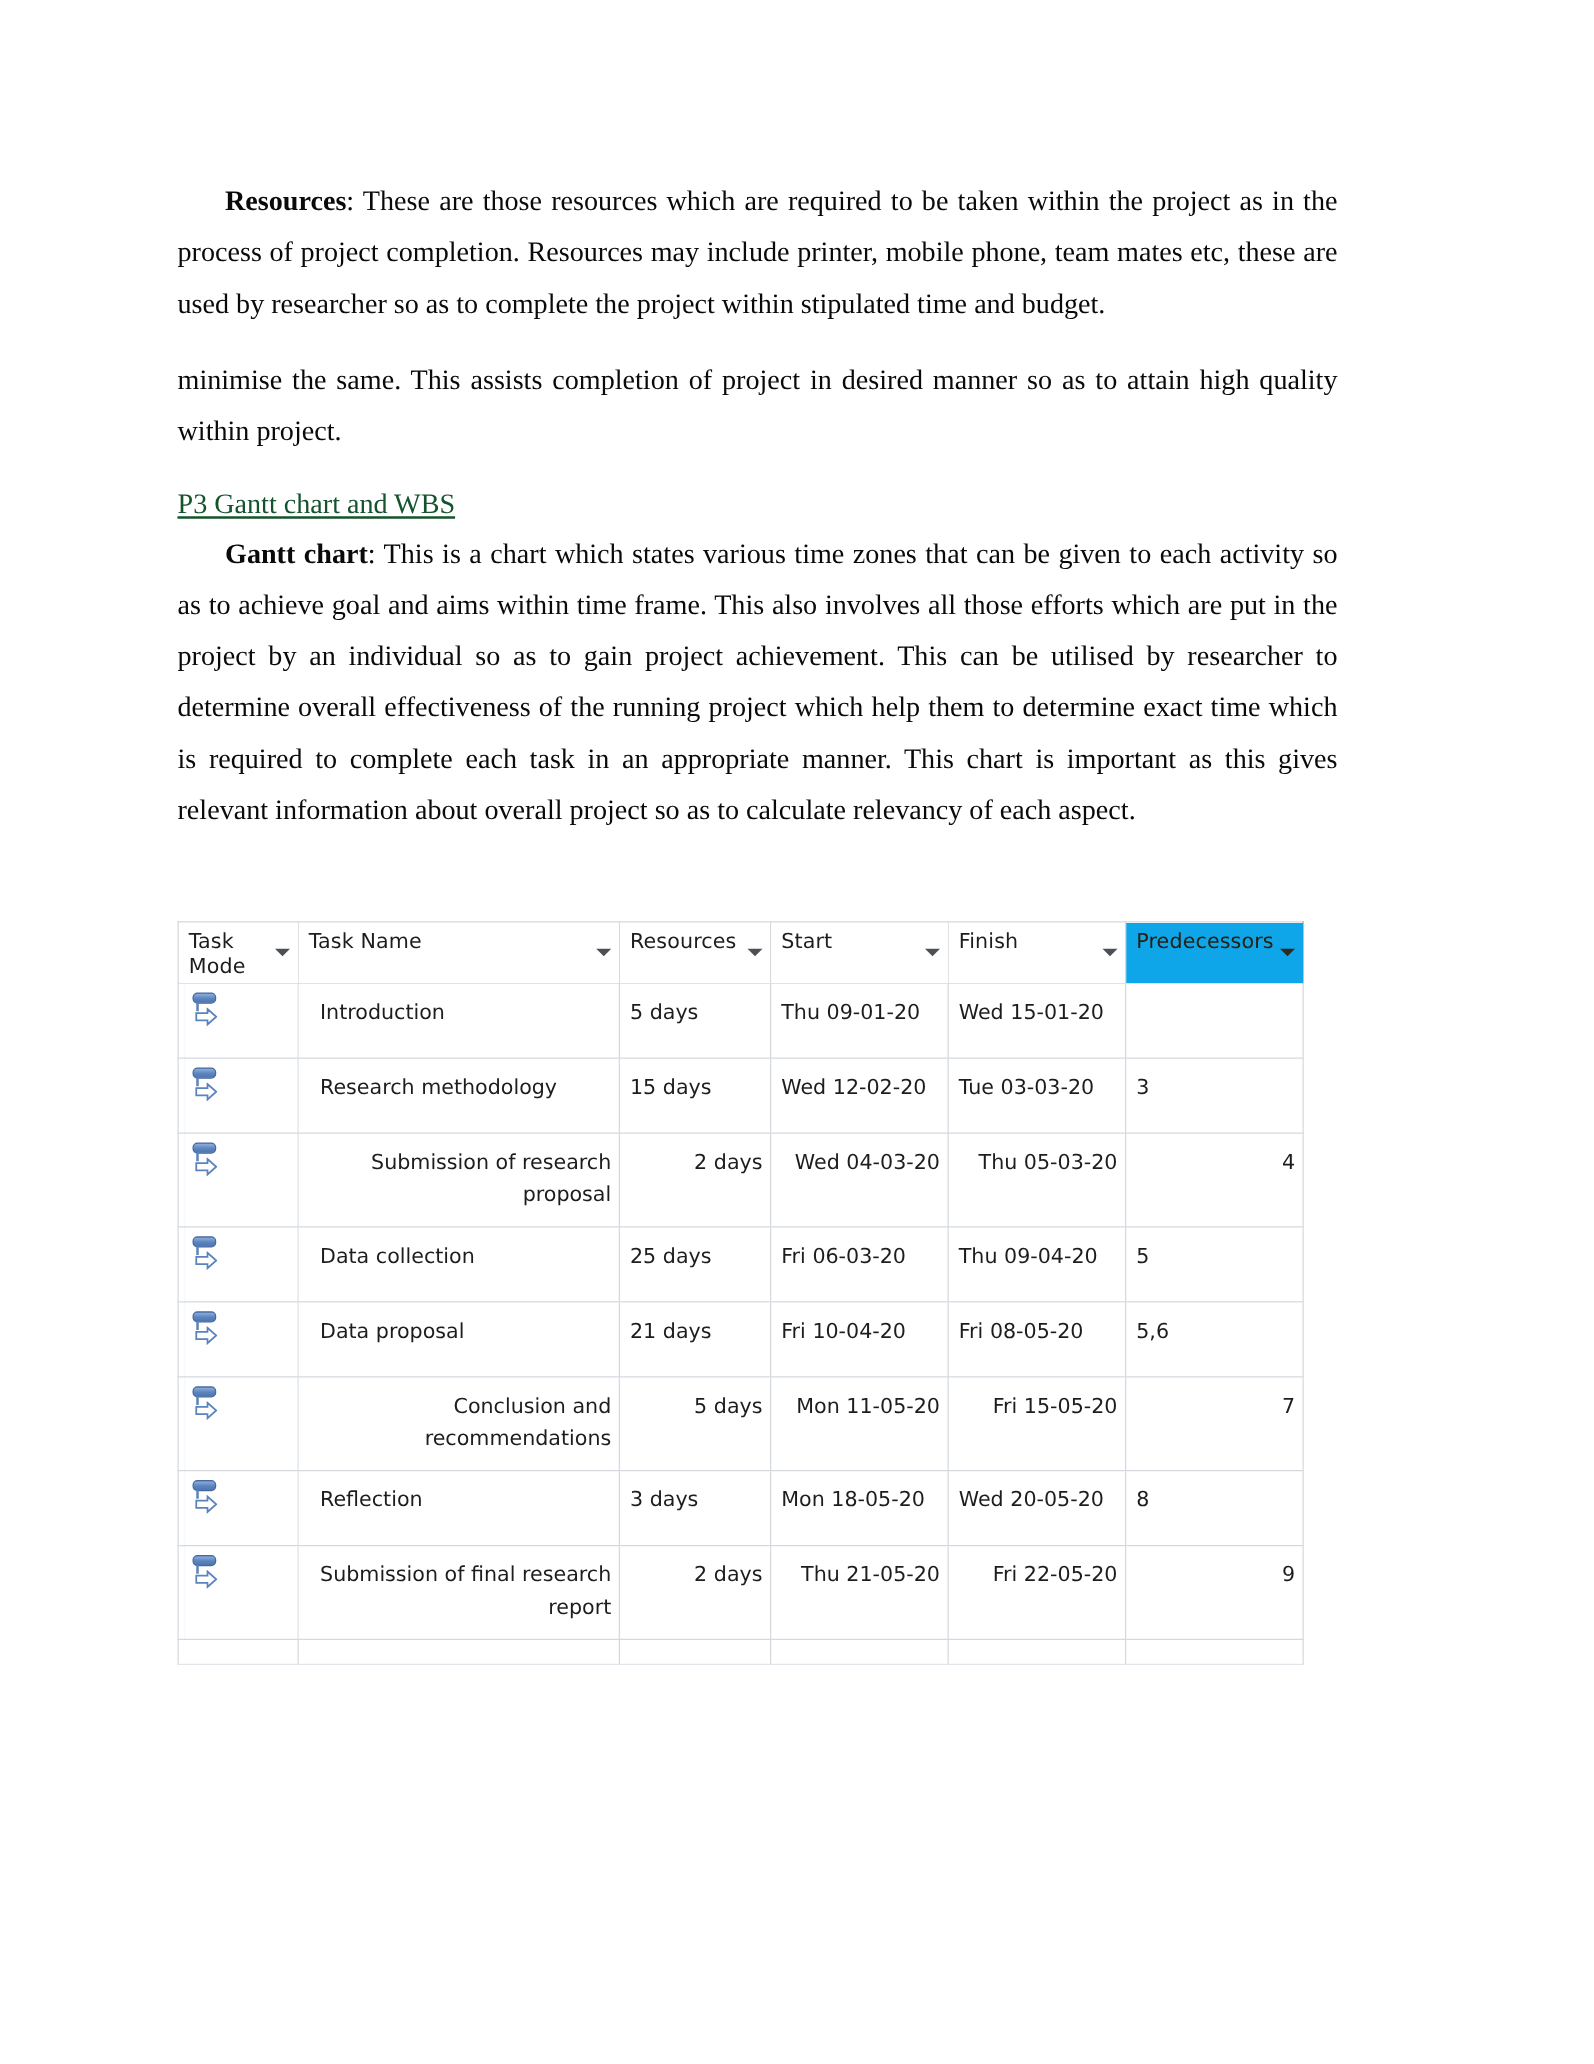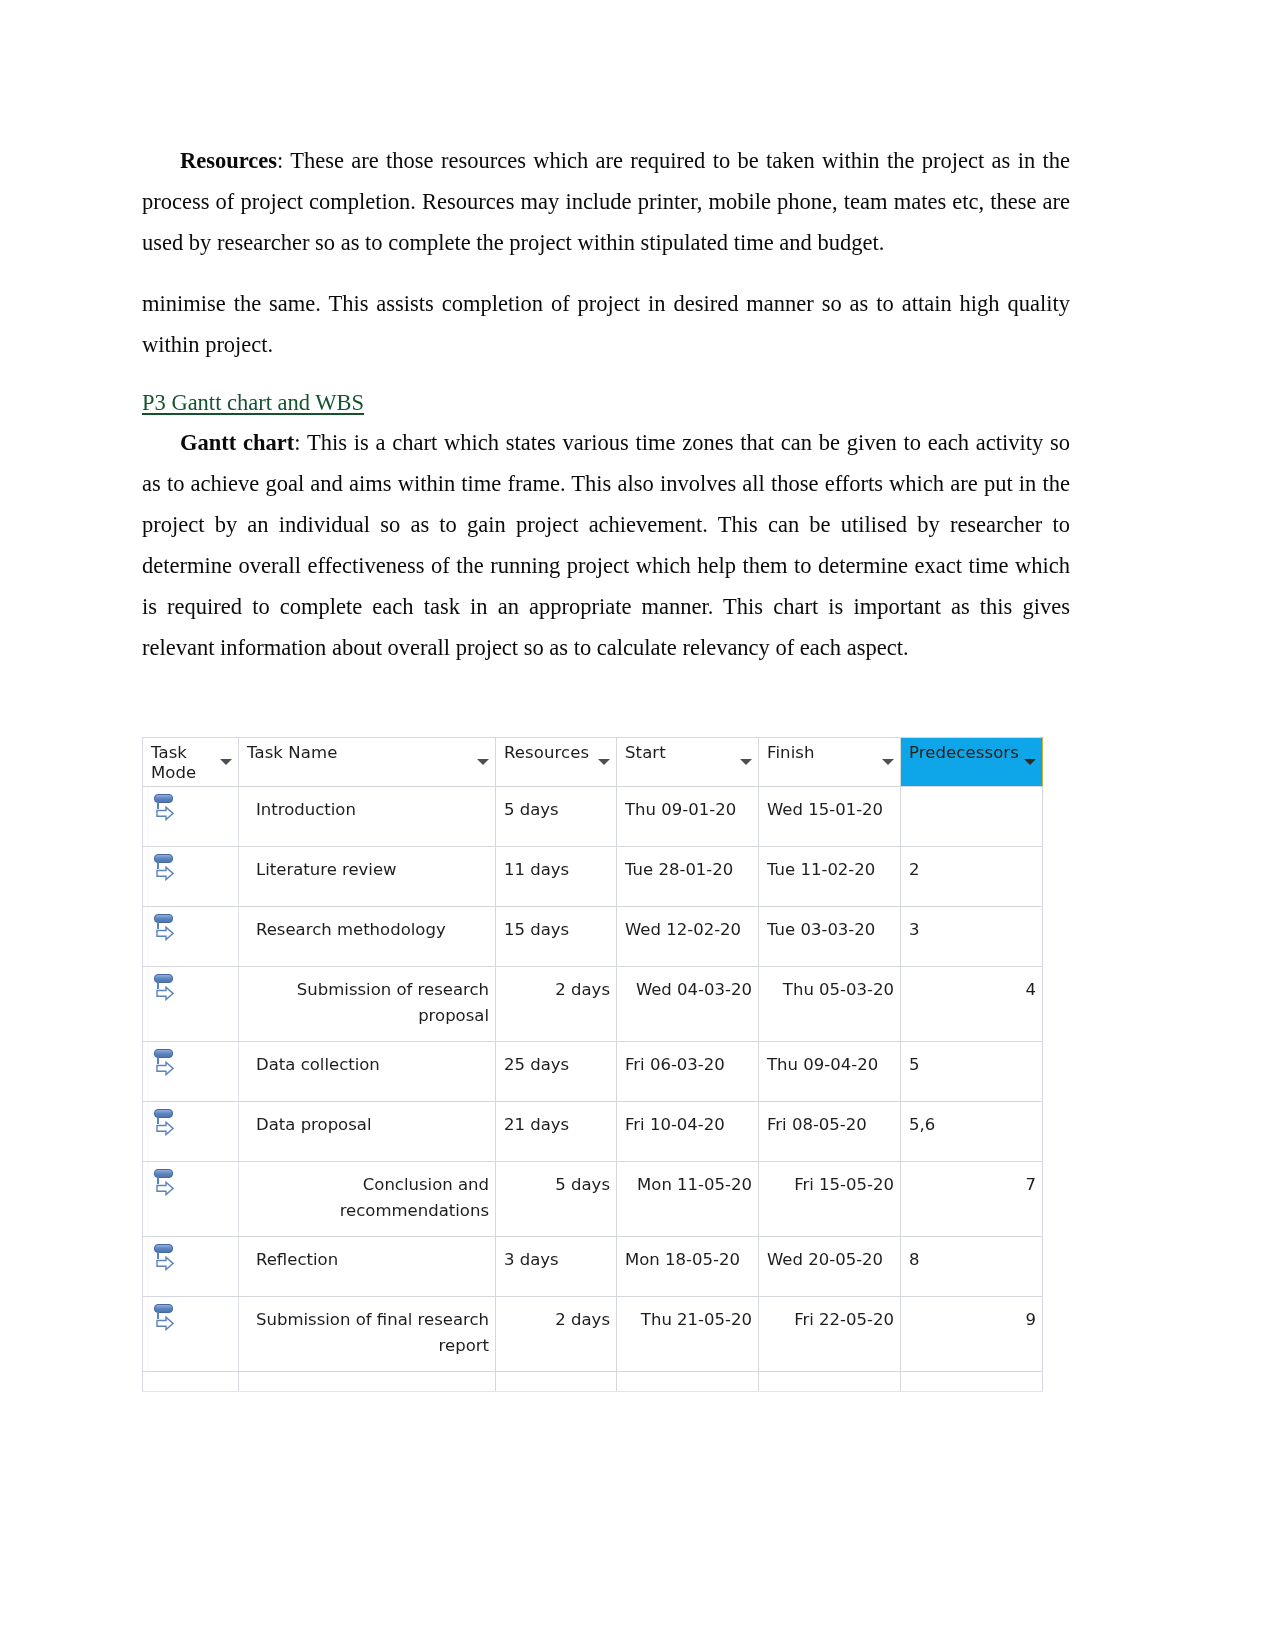--- a/index.html
+++ b/index.html
@@ -265,32 +265,20 @@
                 <svg width="18" height="15" viewBox="0 0 18 15">
                   <path d="M1 4.5 H10 V1.2 L17 7.4 L10 13.6 V10.3 H1 Z" fill="#ffffff" stroke="#5b83bd" stroke-width="1.4" stroke-linejoin="miter"></path>
                 </svg>
               </span></span></td>
           <td class="txt">Introduction</td>
           <td class="txt tight">5 days</td>
           <td class="txt tight">Thu 09-01-20</td>
           <td class="txt tight">Wed 15-01-20</td>
           <td class="txt tight"></td>
         </tr>
-        <tr class="r1">
-          <td class="mode-cell"><span class="mode-icon"><span class="bar"></span><span class="stem"></span><span class="arrow">
-                <svg width="18" height="15" viewBox="0 0 18 15">
-                  <path d="M1 4.5 H10 V1.2 L17 7.4 L10 13.6 V10.3 H1 Z" fill="#ffffff" stroke="#5b83bd" stroke-width="1.4" stroke-linejoin="miter"></path>
-                </svg>
-              </span></span></td>
-          <td class="txt">Literature review</td>
-          <td class="txt tight">11 days</td>
-          <td class="txt tight">Tue 28-01-20</td>
-          <td class="txt tight">Tue 11-02-20</td>
-          <td class="txt tight">2</td>
-        </tr>
         <tr class="r2">
           <td class="mode-cell"><span class="mode-icon"><span class="bar"></span><span class="stem"></span><span class="arrow">
                 <svg width="18" height="15" viewBox="0 0 18 15">
                   <path d="M1 4.5 H10 V1.2 L17 7.4 L10 13.6 V10.3 H1 Z" fill="#ffffff" stroke="#5b83bd" stroke-width="1.4" stroke-linejoin="miter"></path>
                 </svg>
               </span></span></td>
           <td class="txt">Research methodology</td>
           <td class="txt tight">15 days</td>
           <td class="txt tight">Wed 12-02-20</td>
           <td class="txt tight">Tue 03-03-20</td>

